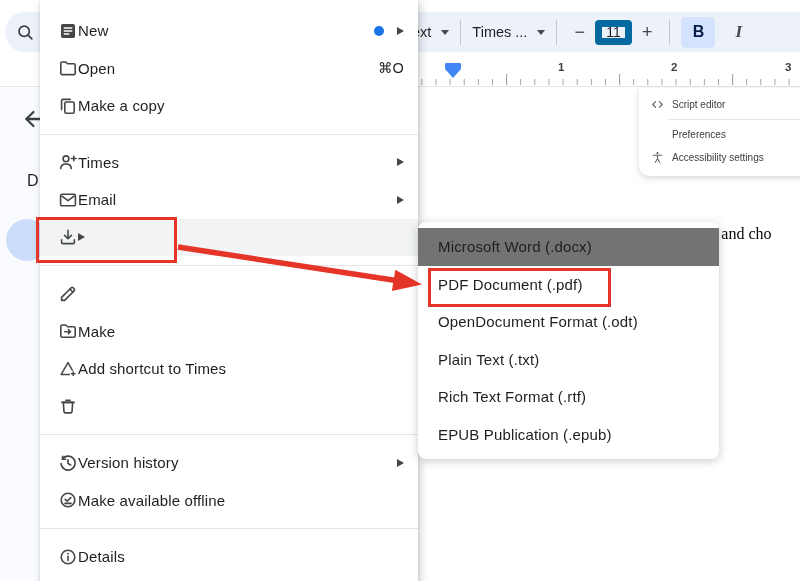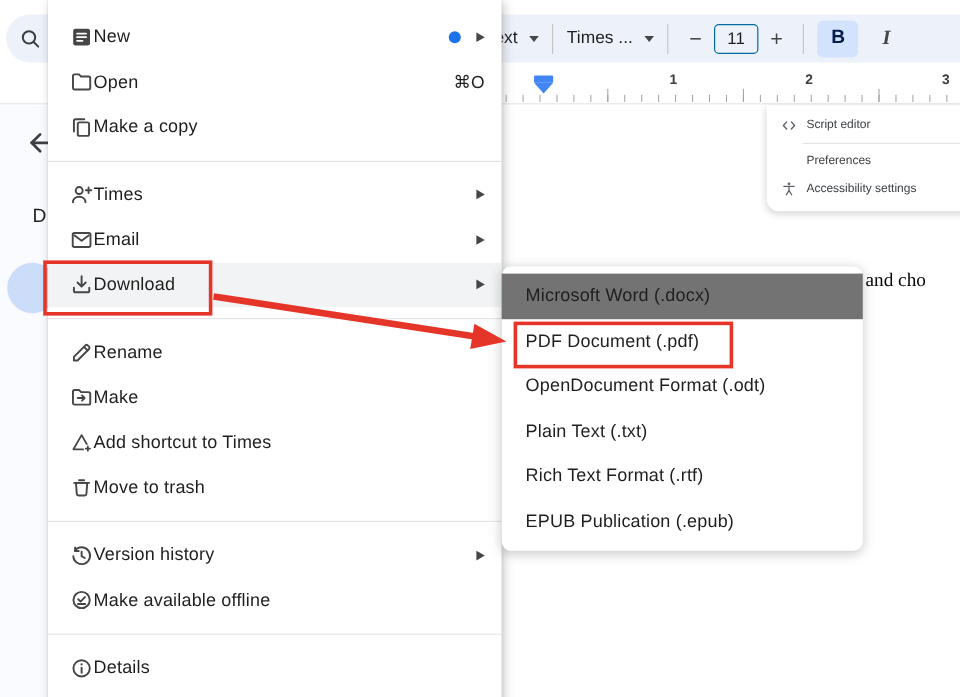--- a/index.html
+++ b/index.html
@@ -15,21 +15,21 @@
     background:#edf2fa; border-radius:20px 0 0 20px; }
   .search-icon { position:absolute; left:16px; top:23px; }
   .toolbar-controls { position:absolute; left:412px; top:12px; width:388px; height:40px;
     display:flex; align-items:center; color:#444746; }
   .tb-label { font-size:14.5px; color:#1f1f1f; }
   .caret { width:0; height:0; border-left:4.5px solid transparent; border-right:4.5px solid transparent;
     border-top:5px solid #444746; margin-left:10px; }
   .tb-sep { width:1px; height:25px; background:#c4c7c5; margin:0 11px; }
   .tb-btn { display:flex; align-items:center; cursor:default; }
   .minus-plus { font-size:18px; color:#444746; padding:0 6px; }
-  .size-box { width:37px; height:25px; border:1px solid #0369a1; border-radius:4px;
+  .size-box { width:37px; height:25px; border:7px solid #0369a1; border-radius:4px;
     display:flex; align-items:center; justify-content:center; font-size:14px; color:#1f1f1f; margin:0 4px; }
   .bold-btn { width:34px; height:31px; background:#d3e3fd; border-radius:5px;
     display:flex; align-items:center; justify-content:center;
     font-weight:bold; font-size:16px; color:#041e49; margin-right:12px; }
   .italic-btn { font-family:"Liberation Serif", serif; font-style:italic; font-weight:600;
     font-size:17px; color:#444746; padding:0 8px; }
   
   .ruler { position:absolute; left:418px; top:60px; width:382px; height:26px; background:#fff; }
   .ruler::before { content:""; position:absolute; left:0; right:0; bottom:1px; height:6px;
     background-image:linear-gradient(90deg,#9aa0a6 0 1px,transparent 1px);
@@ -221,34 +221,32 @@
       <span class="submenu-arrow"></span>
     </div>
 
     <div class="menu-row highlighted">
       <span class="menu-icon">
         <svg width="20" height="20" viewBox="0 0 20 20" fill="none" stroke="#444746" stroke-width="1.6" stroke-linecap="round" stroke-linejoin="round">
           <path d="M10 3.2v8.2M6.6 8.4l3.4 3.4 3.4-3.4"></path>
           <path d="M3.6 12.8v2.4c0 .8.6 1.4 1.4 1.4h10c.8 0 1.4-.6 1.4-1.4v-2.4"></path>
         </svg>
       </span>
-      <span class="menu-label">Download</span>
       <span class="submenu-arrow"></span>
     </div>
 
     <div class="menu-divider"></div>
 
     <div class="menu-row">
       <span class="menu-icon">
         <svg width="20" height="20" viewBox="0 0 20 20" fill="none" stroke="#444746" stroke-width="1.6" stroke-linecap="round" stroke-linejoin="round">
           <path d="M3.6 16.4v-3L13.2 3.8c.5-.5 1.4-.5 1.9 0l1.1 1.1c.5.5.5 1.4 0 1.9L6.6 16.4h-3z"></path>
           <path d="M12 5.1l2.9 2.9"></path>
         </svg>
       </span>
-      <span class="menu-label">Rename</span>
     </div>
 
     <div class="menu-row">
       <span class="menu-icon">
         <svg width="20" height="20" viewBox="0 0 20 20" fill="none" stroke="#444746" stroke-width="1.6" stroke-linecap="round" stroke-linejoin="round">
           <path d="M2.8 14.8V5.4c0-.8.6-1.4 1.4-1.4h3.6l1.8 1.8h6.2c.8 0 1.4.6 1.4 1.4v7.6c0 .8-.6 1.4-1.4 1.4H4.2c-.8 0-1.4-.6-1.4-1.4z"></path>
           <path d="M6.8 10.7h5.6M10.4 8.6l2.1 2.1-2.1 2.1"></path>
         </svg>
       </span>
       <span class="menu-label">Make</span>
@@ -265,21 +263,20 @@
       <span class="menu-label">Add shortcut to Times</span>
     </div>
 
     <div class="menu-row">
       <span class="menu-icon">
         <svg width="20" height="20" viewBox="0 0 20 20" fill="none" stroke="#444746" stroke-width="1.6" stroke-linecap="round" stroke-linejoin="round">
           <path d="M5.3 6.4h9.4l-.7 9.2c-.1.8-.7 1.3-1.4 1.3H7.4c-.7 0-1.3-.5-1.4-1.3z"></path>
           <path d="M3.8 6.4h12.4M7.9 4.2h4.2"></path>
         </svg>
       </span>
-      <span class="menu-label">Move to trash</span>
     </div>
 
     <div class="menu-divider"></div>
 
     <div class="menu-row">
       <span class="menu-icon">
         <svg width="20" height="20" viewBox="0 0 20 20" fill="none" stroke="#444746" stroke-width="1.6" stroke-linecap="round" stroke-linejoin="round">
           <path d="M4.4 6A7 7 0 1 1 3.1 10.6"></path>
           <path d="M4.6 3.2v3h3"></path>
           <path d="M10 6.8v3.6l2.6 1.6"></path>

